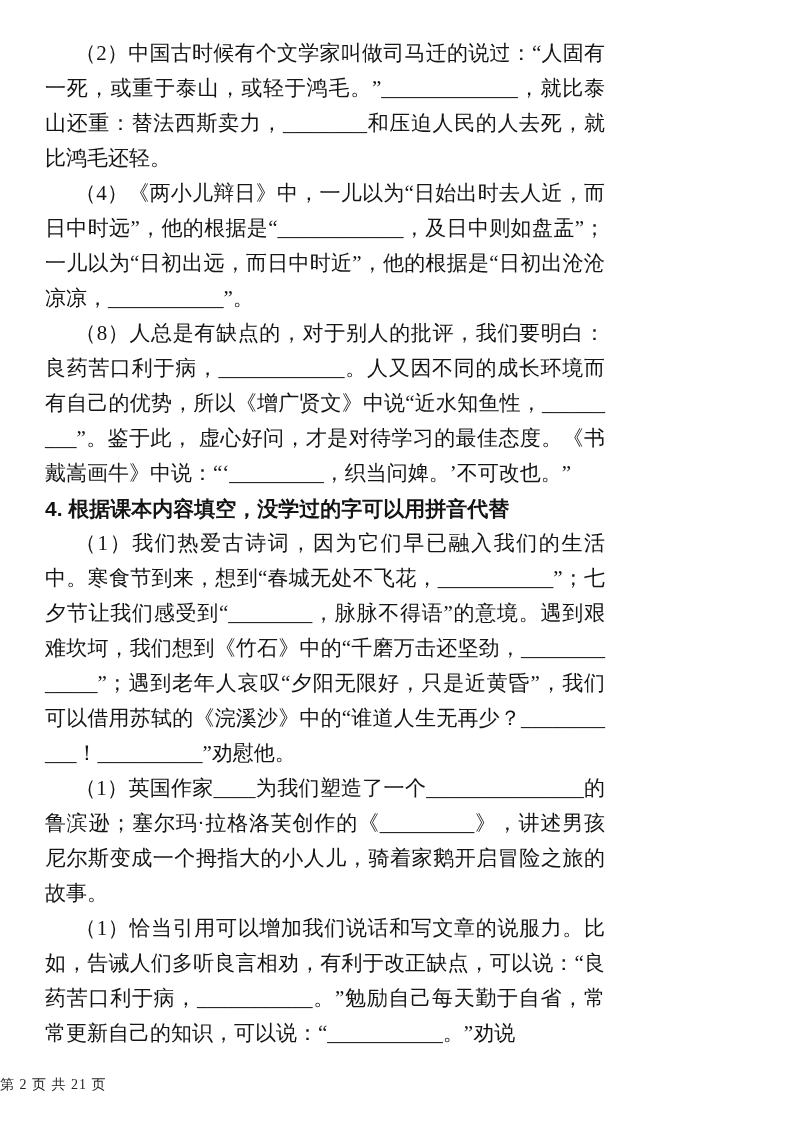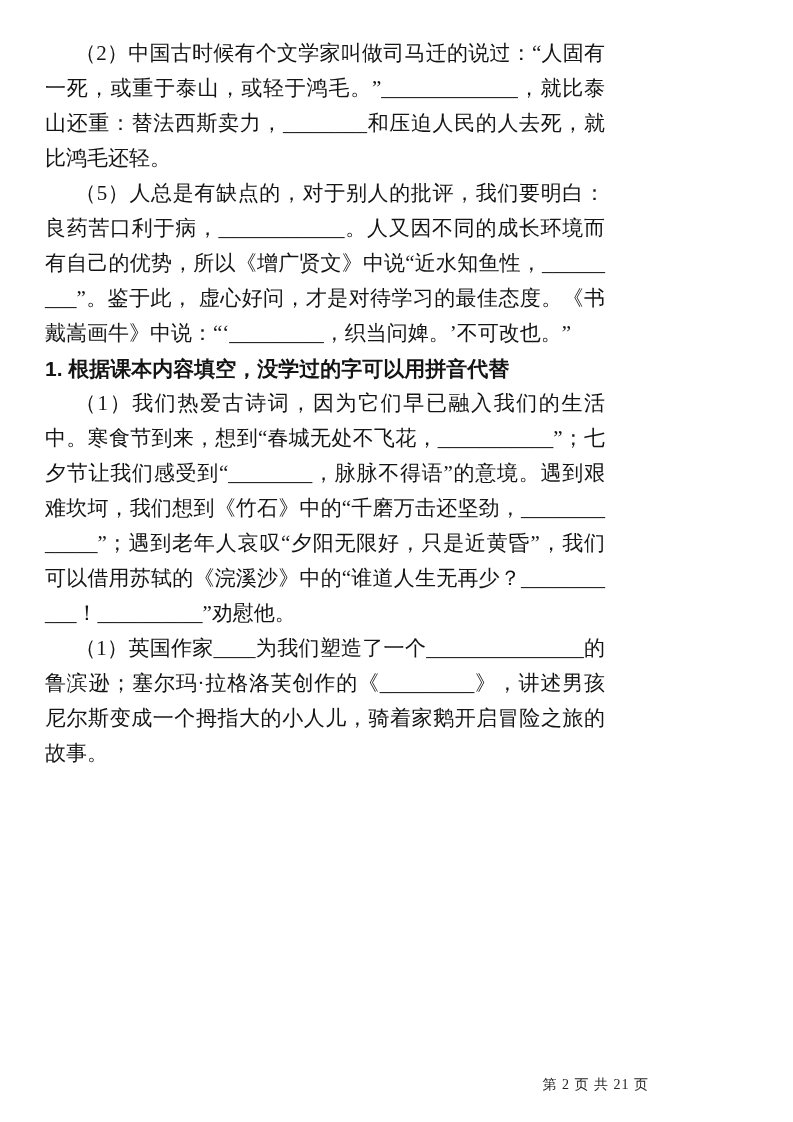--- a/index.html
+++ b/index.html
@@ -20,29 +20,31 @@
     word-break:break-all;
   }
   .sub{text-indent:30px;}
   .hdr{
     font-family:"Liberation Sans","DejaVu Sans",sans-serif;
     font-weight:700;
   }
   .footer{
     position:absolute;
     left:0;right:0;top:1076px;
-    text-align:right;
+    text-align:left;
     font-size:14px;
     color:#222222;
     letter-spacing:1px;
   }
 </style>
 </head>
 <body>
 
 <div class="page">
   <div class="para sub">（2）中国古时候有个文学家叫做司马迁的说过：“人固有一死，或重于泰山，或轻于鸿毛。”_____________，就比泰山还重：替法西斯卖力，________和压迫人民的人去死，就比鸿毛还轻。</div>
-  <div class="para sub">（5）人总是有缺点的，对于别人的批评，我们要明白：良药苦口利于病，____________。人又因不同的成长环境而有自己的优势，所以《增广贤文》中说“近水知鱼性，_________”。鉴于此， 虚心好问，才是对待学习的最佳态度。《书戴嵩画牛》中说：“‘_________，织当问婢。’不可改也。”</div>
-  <div class="para hdr">1. 根据课本内容填空，没学过的字可以用拼音代替</div>
+  <div class="para sub">（4）《两小儿辩日》中，一儿以为“日始出时去人近，而日中时远”，他的根据是“____________，及日中则如盘盂”；一儿以为“日初出远，而日中时近”，他的根据是“日初出沧沧凉凉，___________”。</div>
+  <div class="para sub">（8）人总是有缺点的，对于别人的批评，我们要明白：良药苦口利于病，____________。人又因不同的成长环境而有自己的优势，所以《增广贤文》中说“近水知鱼性，_________”。鉴于此， 虚心好问，才是对待学习的最佳态度。《书戴嵩画牛》中说：“‘_________，织当问婢。’不可改也。”</div>
+  <div class="para hdr">4. 根据课本内容填空，没学过的字可以用拼音代替</div>
   <div class="para sub">（1）我们热爱古诗词，因为它们早已融入我们的生活中。寒食节到来，想到“春城无处不飞花，___________”；七夕节让我们感受到“________，脉脉不得语”的意境。遇到艰难坎坷，我们想到《竹石》中的“千磨万击还坚劲，_____________”；遇到老年人哀叹“夕阳无限好，只是近黄昏”，我们可以借用苏轼的《浣溪沙》中的“谁道人生无再少？___________！__________”劝慰他。</div>
   <div class="para sub">（1）英国作家____为我们塑造了一个_______________的鲁滨逊；塞尔玛·拉格洛芙创作的《_________》，讲述男孩尼尔斯变成一个拇指大的小人儿，骑着家鹅开启冒险之旅的故事。</div>
+  <div class="para sub">（1）恰当引用可以增加我们说话和写文章的说服力。比如，告诫人们多听良言相劝，有利于改正缺点，可以说：“良药苦口利于病，___________。”勉励自己每天勤于自省，常常更新自己的知识，可以说：“___________。”劝说</div>
   <div class="footer">第 2 页 共 21 页</div>
 </div>
 
 </body></html>

